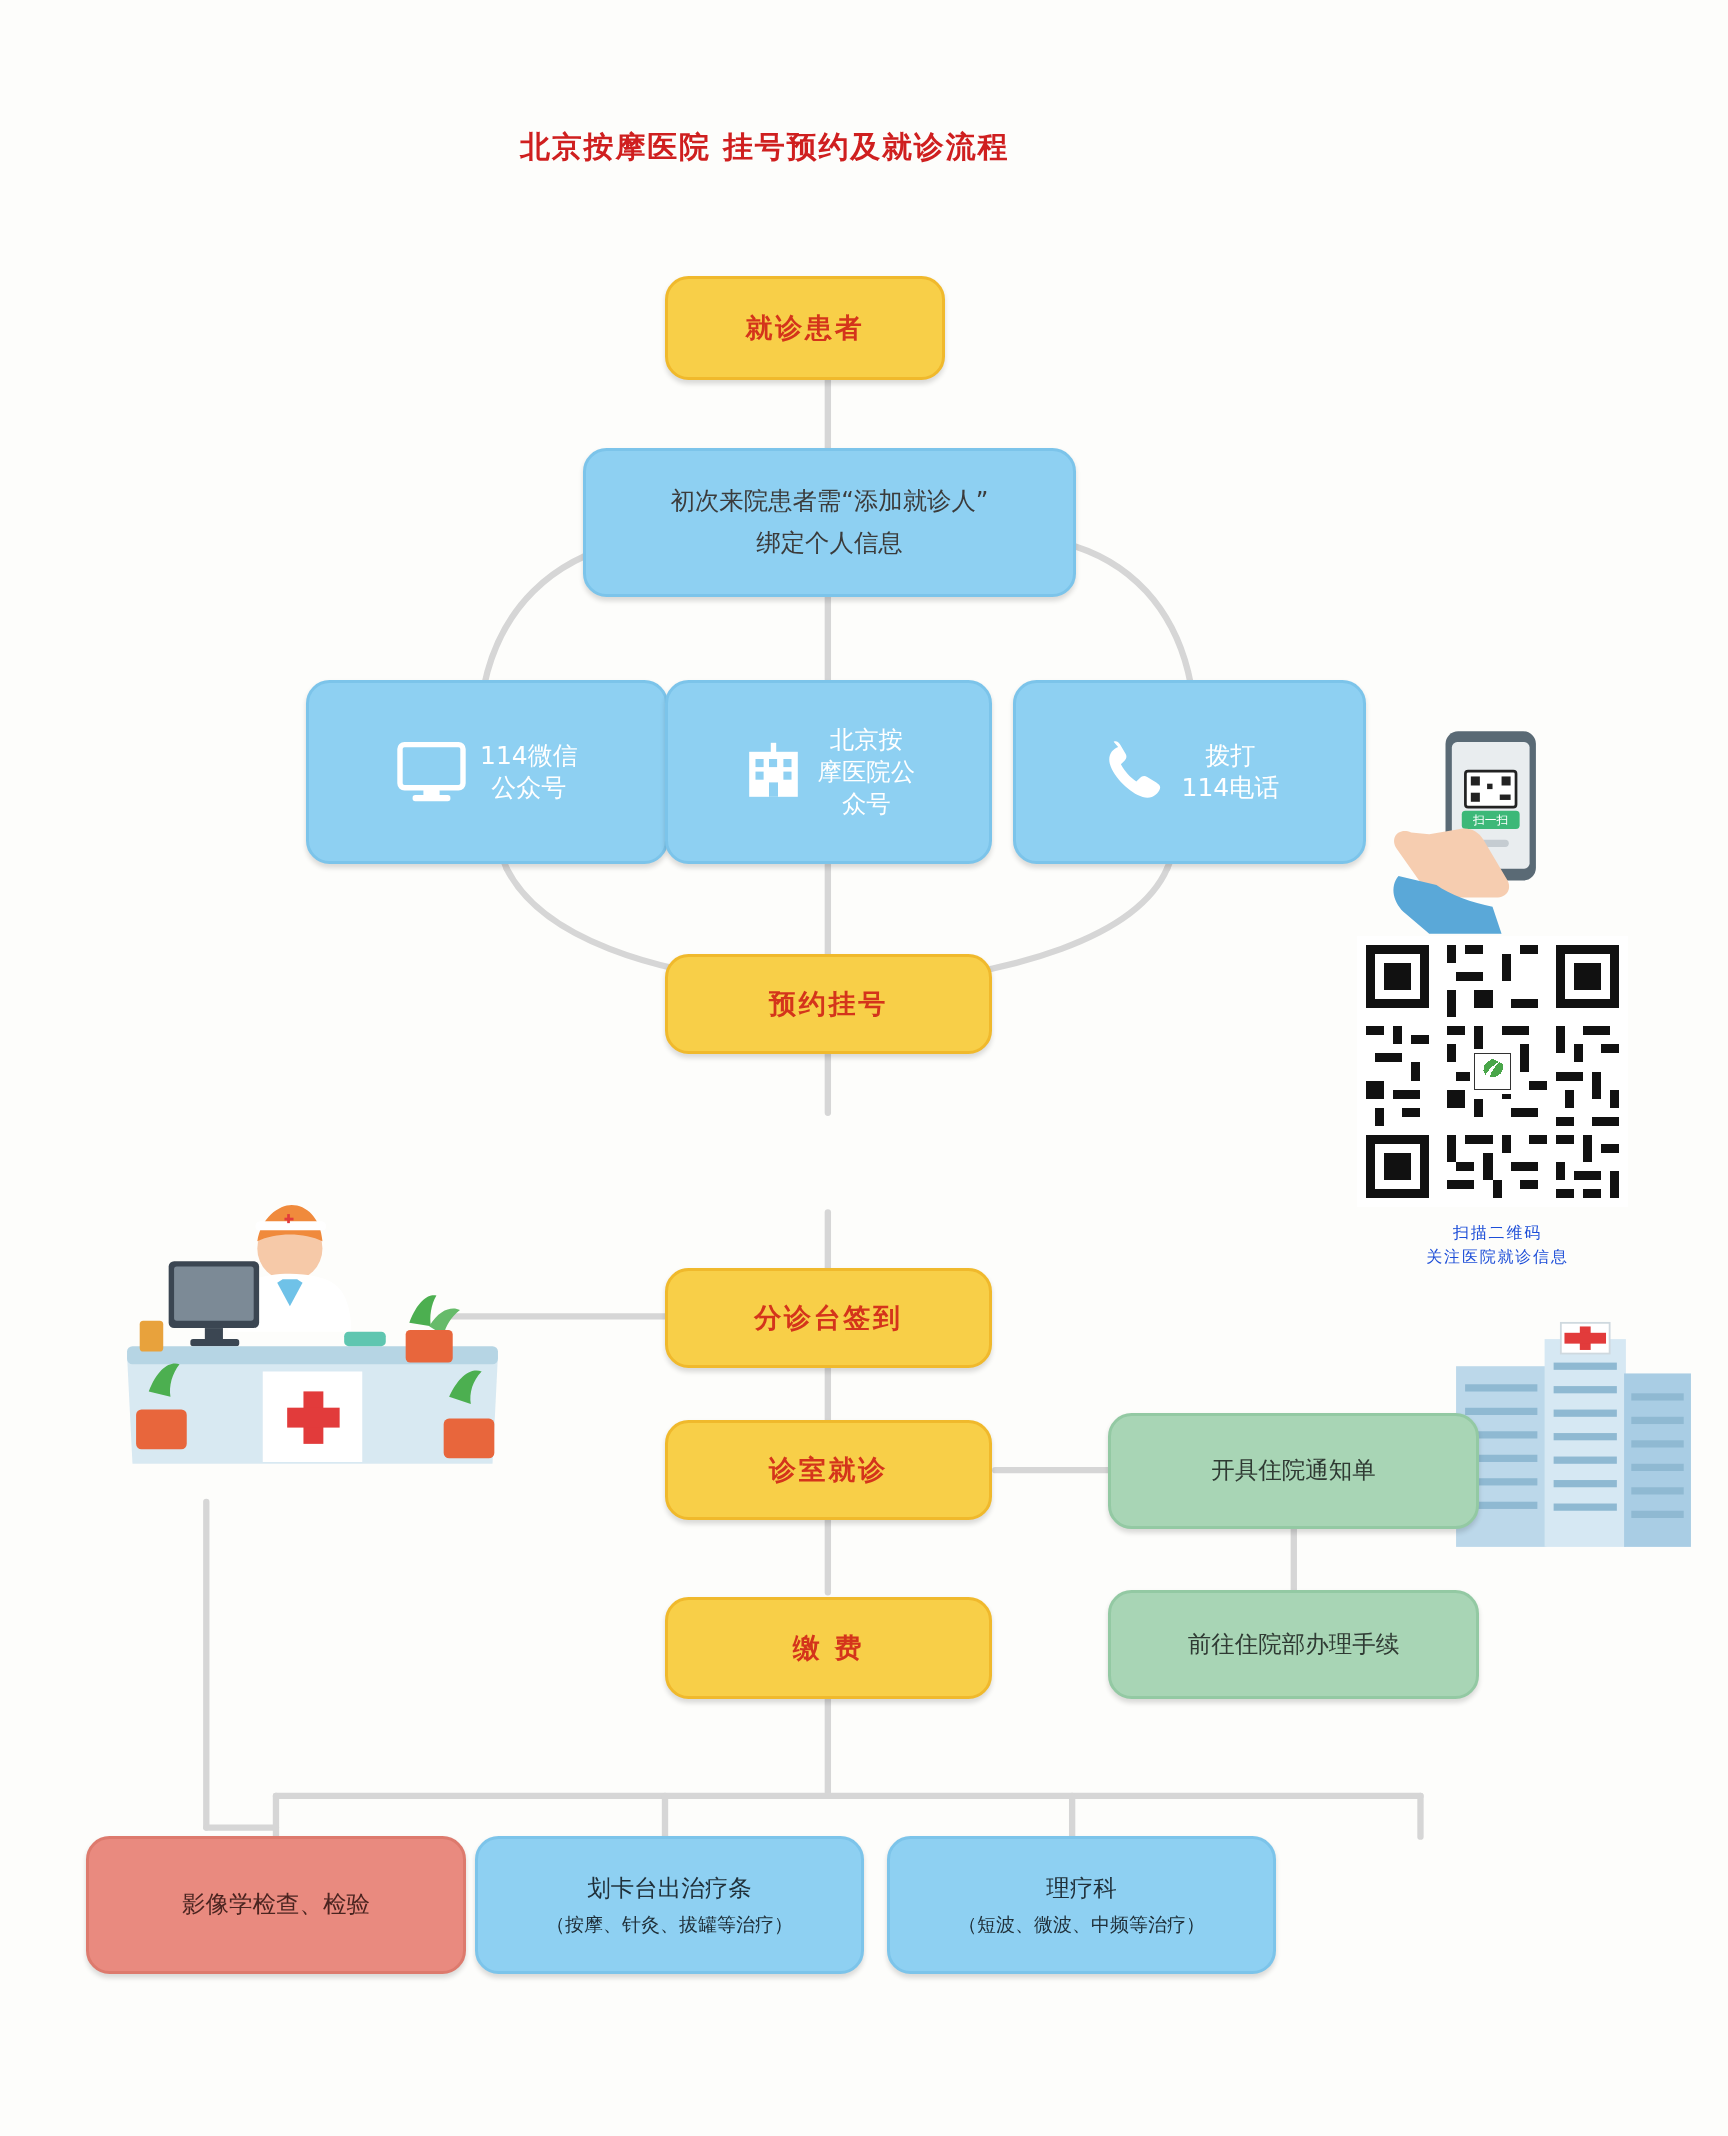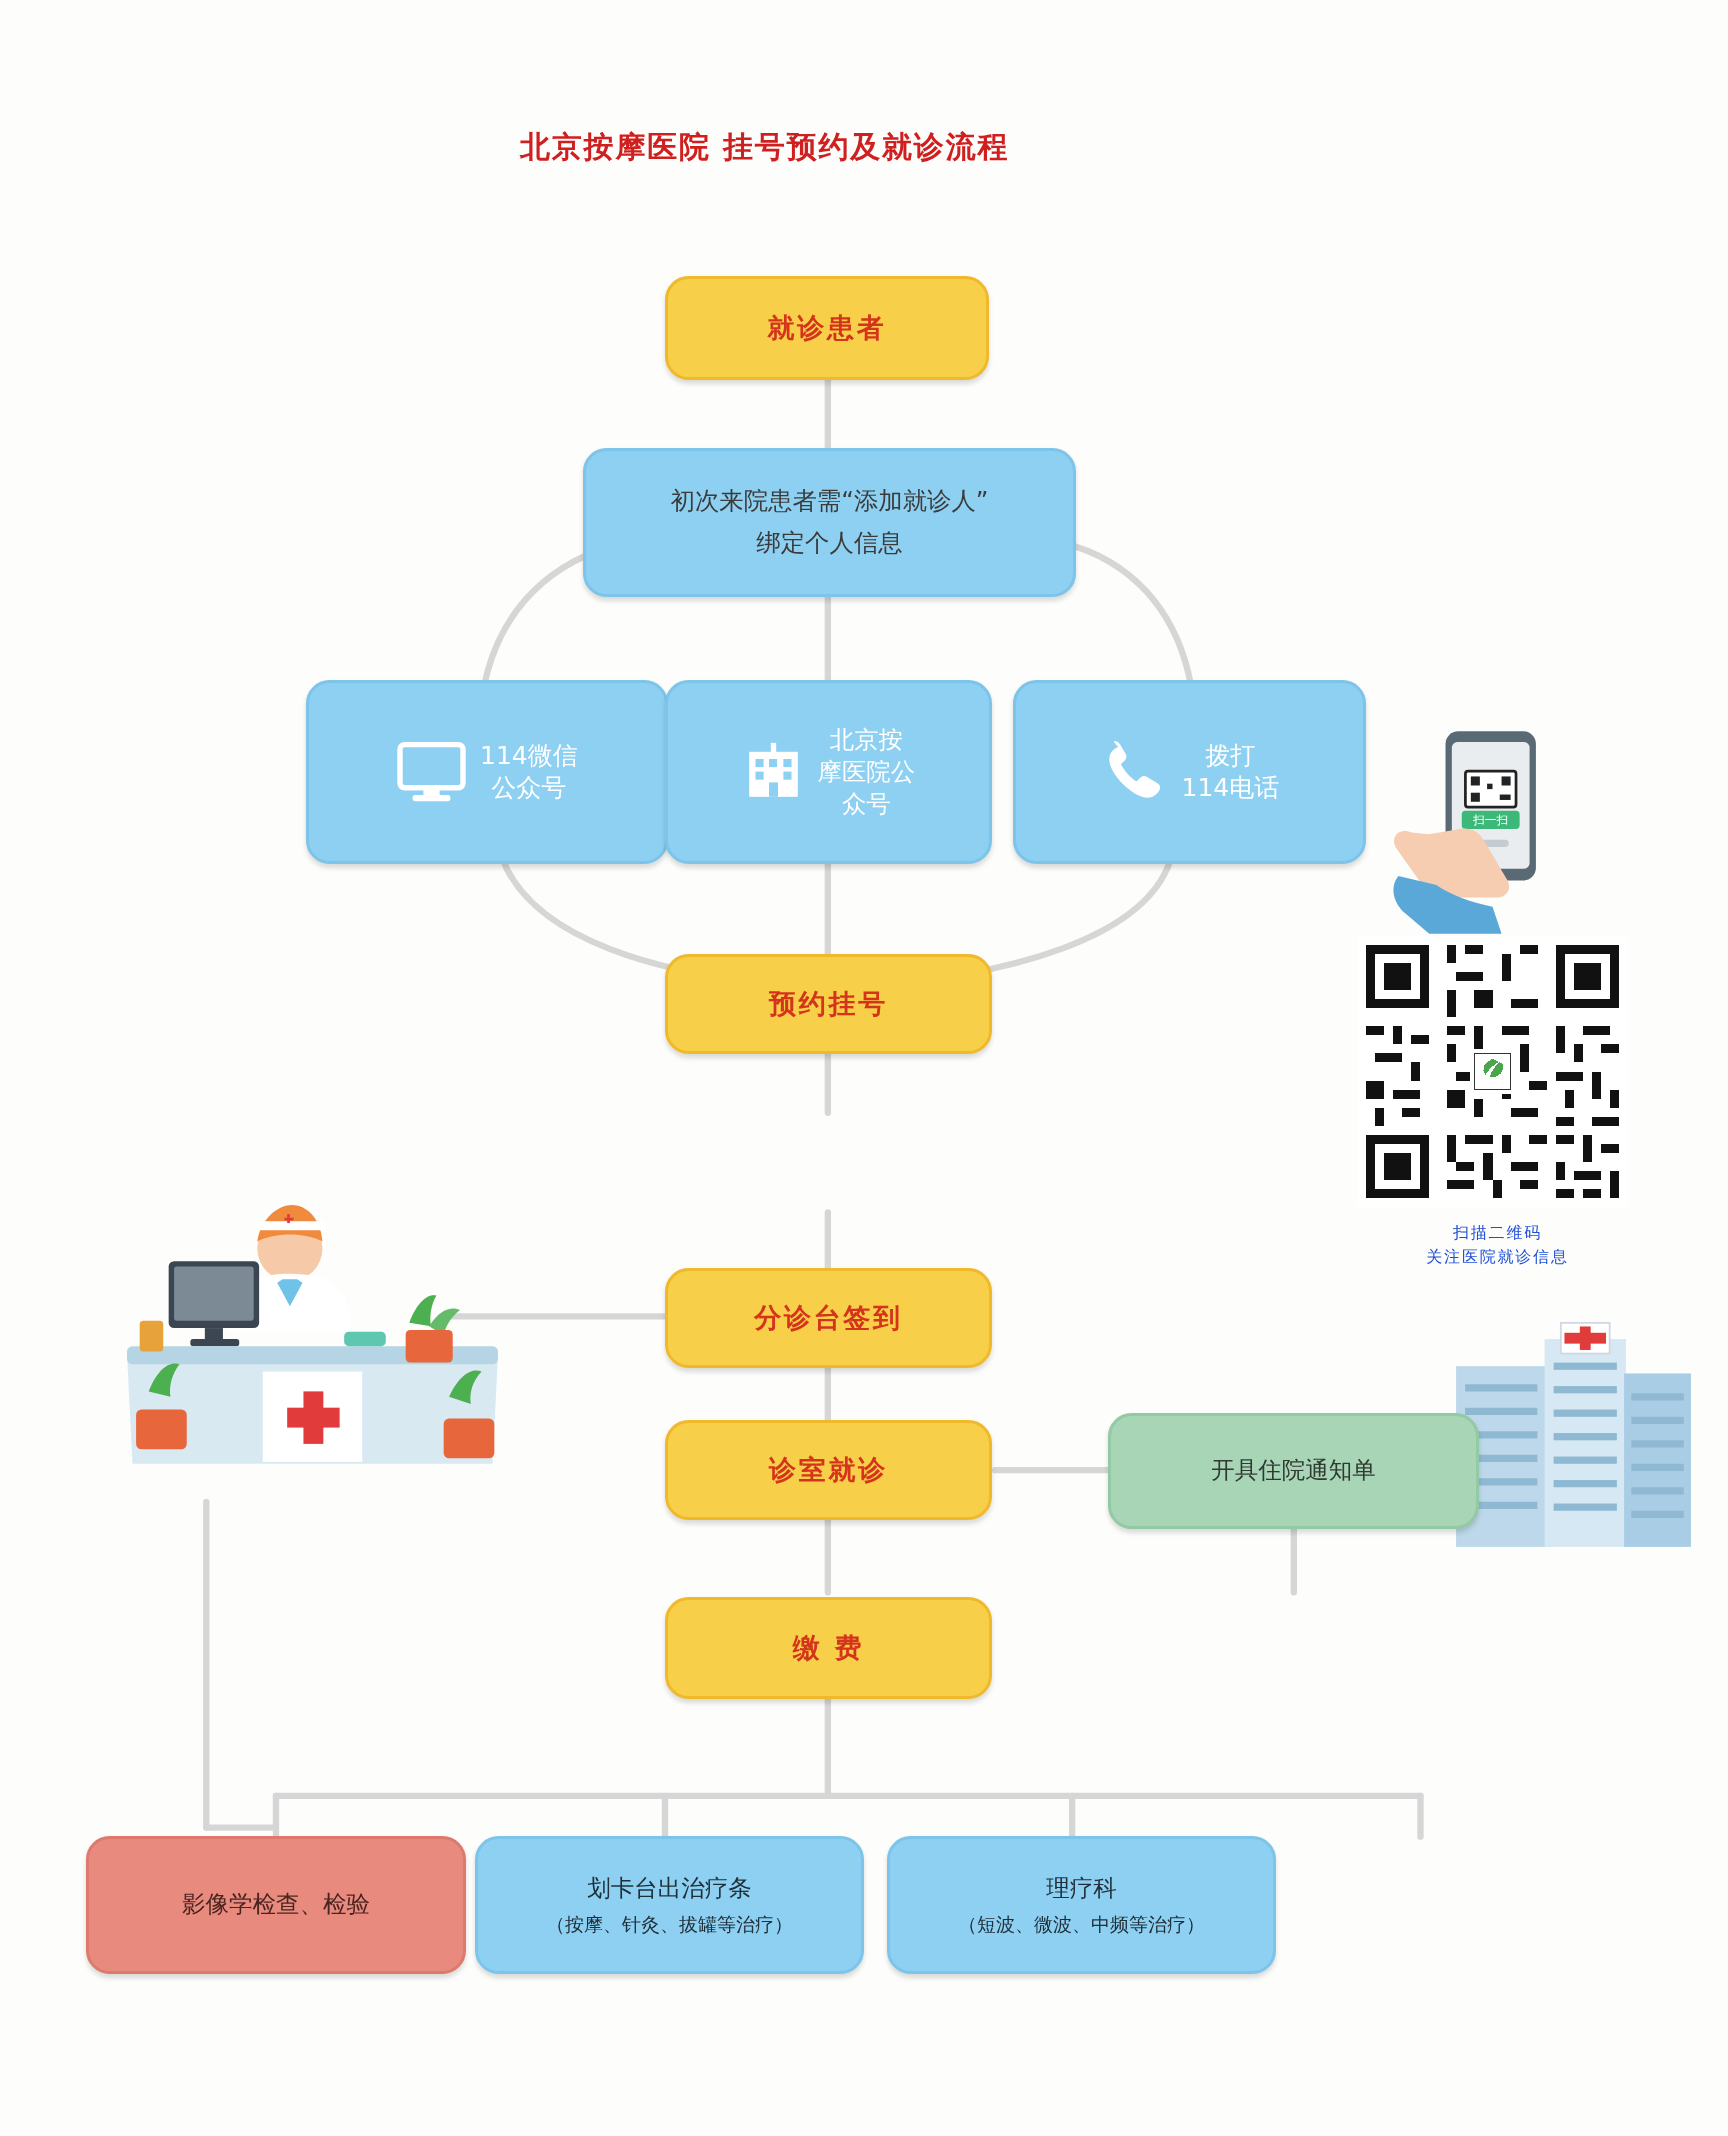--- a/index.html
+++ b/index.html
@@ -130,21 +130,21 @@
       <path d="M305 1985 L305 2030"></path>
       <path d="M735 1985 L735 2030"></path>
       <path d="M1185 1985 L1185 2030"></path>
       <path d="M1570 1985 L1570 2030"></path>
       <path d="M228 2020 L305 2020"></path>
     </g>
   </svg>
 
   <div class="title" style="left:520px;top:127px;">北京按摩医院 挂号预约及就诊流程</div>
 
-  <div class="node n-yellow" style="left:665px;top:276px;width:324px;height:104px;">
+  <div class="node n-yellow" style="left:665px;top:276px;width:280px;height:104px;">
     <span>就诊患者</span>
   </div>
 
   <div class="node n-blue dark-text" style="left:583px;top:448px;width:493px;height:149px;font-size:24.4px;">
     <span>初次来院患者需“添加就诊人”</span>
     <span style="margin-top:9px">绑定个人信息</span>
   </div>
 
   <div class="node n-blue" style="left:306px;top:680px;width:362px;height:184px;">
     <div class="row">
@@ -214,20 +214,23 @@
   </div>
 
   <div class="node n-yellow" style="left:665px;top:1597px;width:327px;height:102px;">
     <span>缴 费</span>
   </div>
 
   <div class="node n-green" style="left:1108px;top:1413px;width:371px;height:116px;">
     <span>开具住院通知单</span>
   </div>
 
+  <div class="node n-green" style="left:1108px;top:1590px;width:371px;height:109px;">
+    <span>前往住院部办理手续</span>
+  </div>
 
   <div class="node n-red" style="left:86px;top:1836px;width:380px;height:138px;">
     <span>影像学检查、检验</span>
   </div>
 
   <div class="node n-bottom-blue" style="left:475px;top:1836px;width:389px;height:138px;">
     <span>划卡台出治疗条</span>
     <span class="sub">（按摩、针灸、拔罐等治疗）</span>
   </div>
 

